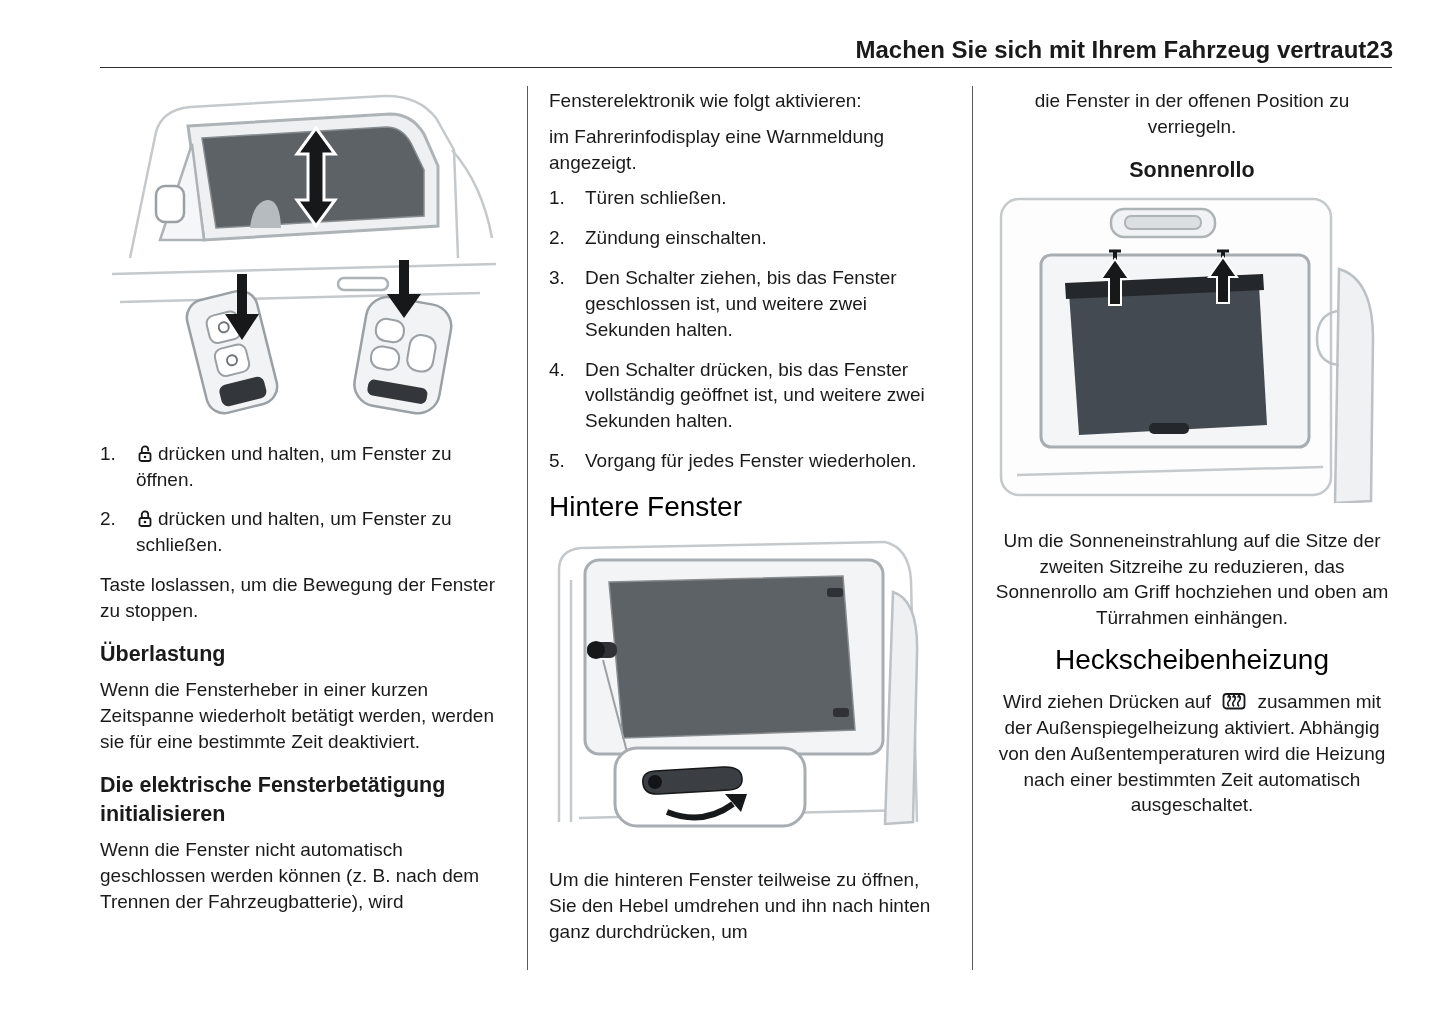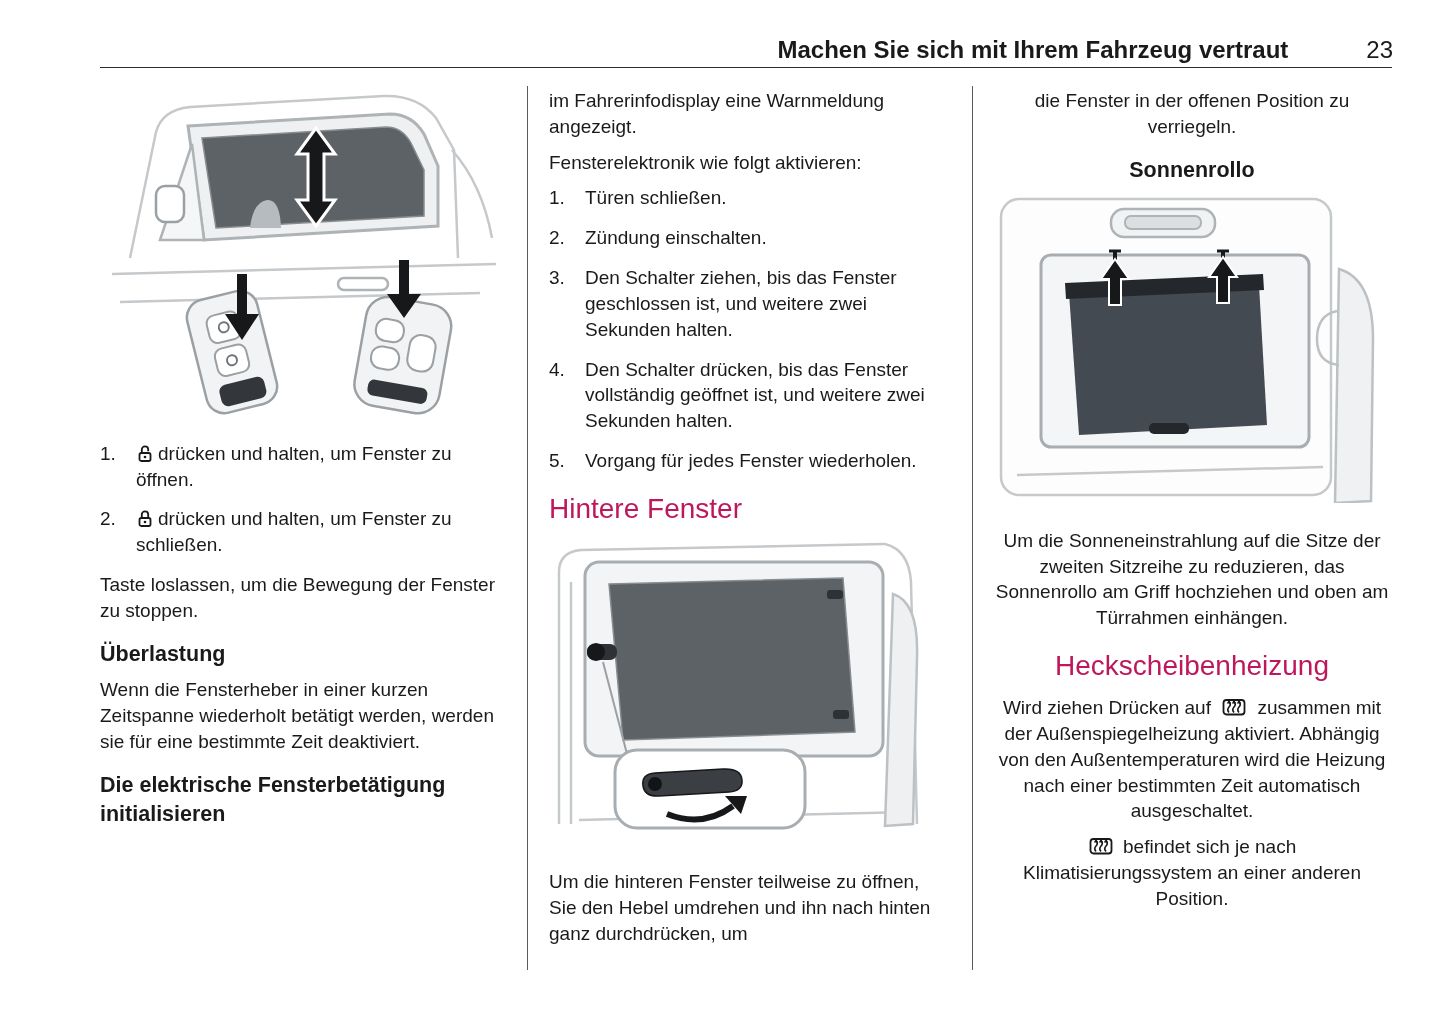--- a/index.html
+++ b/index.html
@@ -3,34 +3,34 @@
 <meta charset="utf-8">
 <style>
   html,body { margin:0; padding:0; background:#ffffff; }
   body {
     width:1445px; height:1018px; position:relative; overflow:hidden;
     font-family:"Liberation Sans", sans-serif; color:#1a1a1a;
   }
   .header { position:absolute; top:36px; left:100px; right:52px;
     display:flex; justify-content:flex-end; align-items:center; }
   .header .title { font-size:24px; font-weight:bold; }
-  .header .pagenum { font-size:24px; font-weight:normal; margin-left:78px; }
+  .header .pagenum { font-size:24px; font-weight:bold; }
   .header-rule { position:absolute; top:67px; left:100px; width:1292px; height:1px; background:#2e2e2e; }
 
   .vdiv { position:absolute; top:86px; height:884px; width:1px; background:#5a5a5a; }
   .vdiv1 { left:527px; } .vdiv2 { left:972px; }
 
   .col { position:absolute; top:88px; font-size:19px; line-height:1.36; }
   .col1 { left:100px; width:408px; }
   .col2 { left:549px; width:392px; }
   .col3 { left:993px; width:398px;text-align:center; }
 
   p { margin:0 0 10px 0; }
   h3.sub { font-size:21.5px; font-weight:bold; margin:16px 0 8px 0; }
-  h2.big { font-size:28px; font-weight:normal; margin:16px 0 10px 0; color:#be185d; }
+  h2.big { font-size:28px; font-weight:normal; margin:10px 0 10px 0; color:#000000; }
 
   figure { margin:0 0 16px 0; }
   .fig2 { margin:6px 0 32px 0; }
   .fig3 { margin:6px 0 18px 0; }
 
   .numlist .item { display:flex; margin-bottom:14px; }
   .numlist .n { width:36px; flex:none; }
   .numlist .b { flex:1; }
 
   .inline-icon { display:inline-block; vertical-align:-3px; margin:0 5px 0 1px; }
@@ -105,25 +105,26 @@
           <circle cx="8" cy="13" r="1.3" fill="#17181a"></circle>
         </svg><span>drücken und halten, um Fenster zu schließen.</span>
       </span>
     </div>
   </div>
 
   <p>Taste loslassen, um die Bewegung der Fenster zu stoppen.</p>
   <h3 class="sub">Überlastung</h3>
   <p>Wenn die Fensterheber in einer kurzen Zeitspanne wiederholt betätigt werden, werden sie für eine bestimmte Zeit deaktiviert.</p>
   <h3 class="sub">Die elektrische Fensterbetätigung initialisieren</h3>
+  <p>Wenn die Fenster nicht automatisch geschlossen werden können (z. B. nach dem Trennen der Fahrzeugbatterie), wird</p>
 </div>
 
 <div class="col col2">
+  <p>Fensterelektronik wie folgt aktivieren:</p>
   <p>im Fahrerinfodisplay eine Warnmeldung angezeigt.</p>
-  <p>Fensterelektronik wie folgt aktivieren:</p>
 
   <div class="numlist">
     <div class="item">
       <span class="n">1.</span>
       <span class="b">Türen schließen.</span>
     </div>
     <div class="item">
       <span class="n">2.</span>
       <span class="b">Zündung einschalten.</span>
     </div>
@@ -205,25 +206,13 @@
       <path d="M7 15.5 c-1.8 -2 -1.8 -3.5 0 -5.5 c1.8 -2 1.8 -3.5 0 -5.2" fill="none" stroke="#17181a" stroke-width="1.6"></path>
       <path d="M12 15.5 c-1.8 -2 -1.8 -3.5 0 -5.5 c1.8 -2 1.8 -3.5 0 -5.2" fill="none" stroke="#17181a" stroke-width="1.6"></path>
       <path d="M17 15.5 c-1.8 -2 -1.8 -3.5 0 -5.5 c1.8 -2 1.8 -3.5 0 -5.2" fill="none" stroke="#17181a" stroke-width="1.6"></path>
       <polygon points="7,2.6 4.8,6.4 9.2,6.4" fill="#17181a"></polygon>
       <polygon points="12,2.6 9.8,6.4 14.2,6.4" fill="#17181a"></polygon>
       <polygon points="17,2.6 14.8,6.4 19.2,6.4" fill="#17181a"></polygon>
     </svg>
     <span>zusammen mit der Außenspiegelheizung aktiviert. Abhängig von den Außentemperaturen wird die Heizung nach einer bestimmten Zeit automatisch ausgeschaltet.</span>
   </p>
 
-  <p>
-    <svg class="inline-icon" width="24" height="20" viewBox="0 0 24 20">
-      <rect x="1.5" y="3" width="21" height="14.5" rx="3" fill="none" stroke="#17181a" stroke-width="1.8"></rect>
-      <path d="M7 15.5 c-1.8 -2 -1.8 -3.5 0 -5.5 c1.8 -2 1.8 -3.5 0 -5.2" fill="none" stroke="#17181a" stroke-width="1.6"></path>
-      <path d="M12 15.5 c-1.8 -2 -1.8 -3.5 0 -5.5 c1.8 -2 1.8 -3.5 0 -5.2" fill="none" stroke="#17181a" stroke-width="1.6"></path>
-      <path d="M17 15.5 c-1.8 -2 -1.8 -3.5 0 -5.5 c1.8 -2 1.8 -3.5 0 -5.2" fill="none" stroke="#17181a" stroke-width="1.6"></path>
-      <polygon points="7,2.6 4.8,6.4 9.2,6.4" fill="#17181a"></polygon>
-      <polygon points="12,2.6 9.8,6.4 14.2,6.4" fill="#17181a"></polygon>
-      <polygon points="17,2.6 14.8,6.4 19.2,6.4" fill="#17181a"></polygon>
-    </svg>
-    <span>befindet sich je nach Klimatisierungssystem an einer anderen Position.</span>
-  </p>
 </div>
 
 </body></html>

